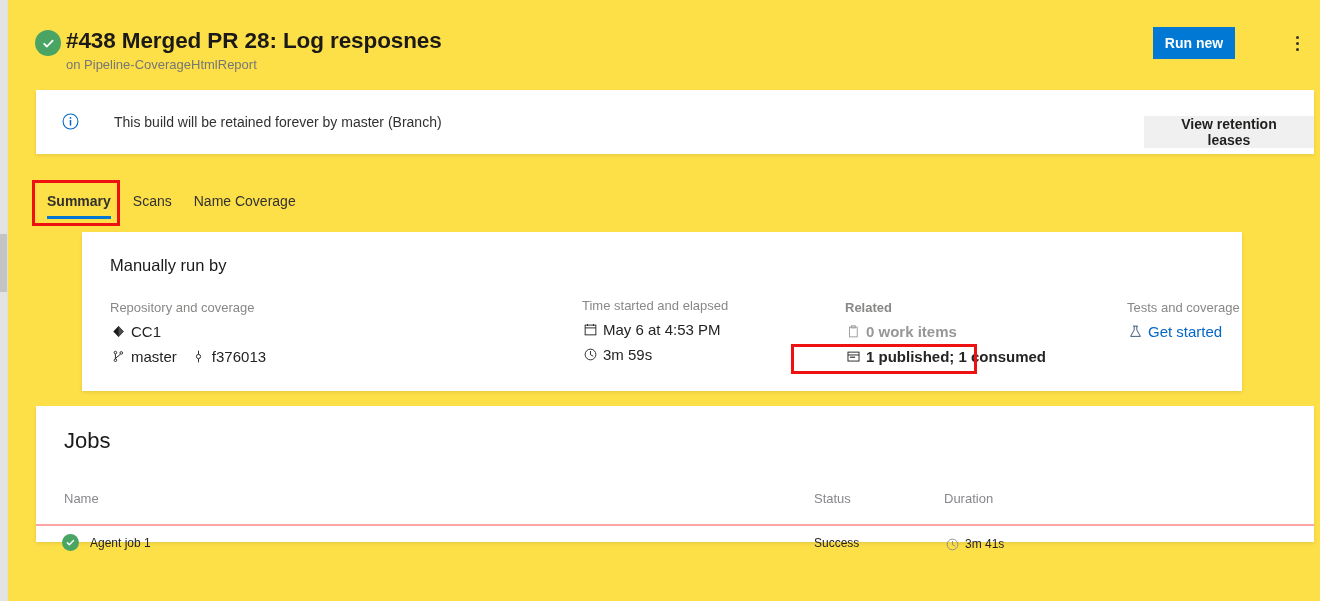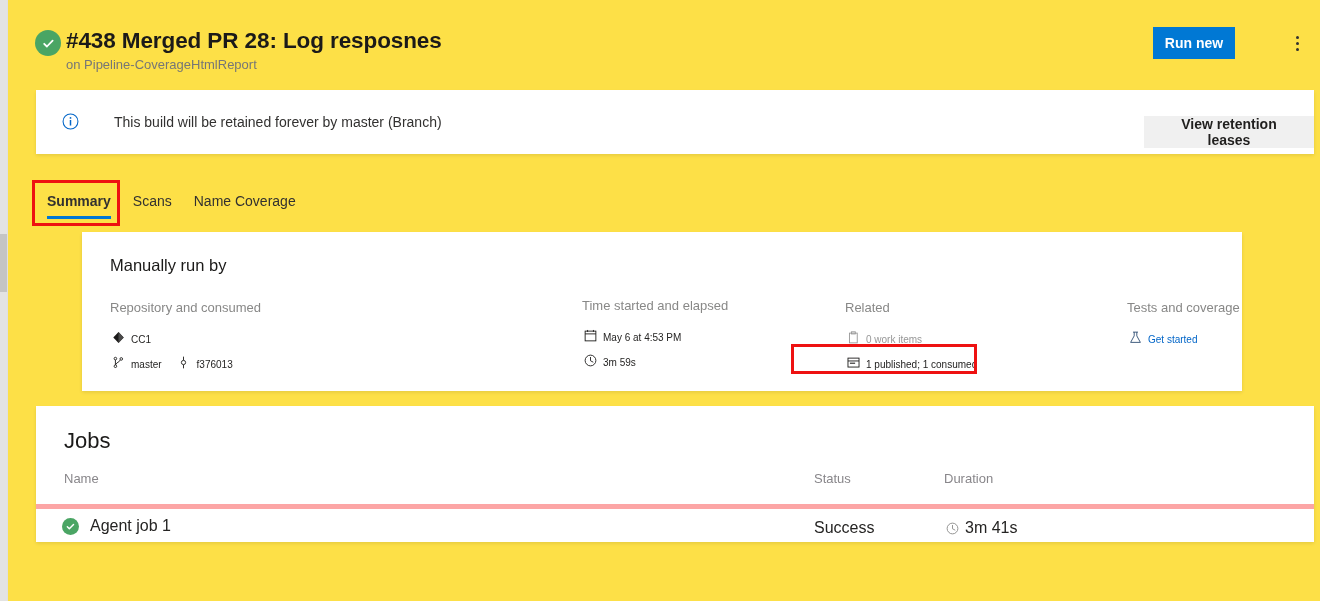--- a/index.html
+++ b/index.html
@@ -213,24 +213,24 @@
     top: 68px;
   }
   .col-heading {
     font-size: 13px;
     color: #888887;
     margin-bottom: 8px;
     white-space: nowrap;
   }
   .detail-row {
     display: flex;
-    align-items: flex-end;
+    align-items: flex-start;
     height: 22px;
     margin-bottom: 3px;
-    font-size: 10px;
+    font-size: 15px;
     color: #252423;
     white-space: nowrap;
   }
   .detail-row .ico {
     display: inline-flex;
     align-items: center;
     justify-content: center;
     width: 16px;
     height: 16px;
     margin-right: 5px;
@@ -238,21 +238,21 @@
   }
   .detail-row.muted { color: #979797; }
   .detail-row .link {
     color: #0366c8;
     cursor: pointer;
   }
   .inline-gap { display: inline-block; width: 14px; }
 
   #col-repository { left: 28px; }
   #col-time { left: 500px; top: 66px; }
-  #col-related { left: 763px; }
+  #col-related { left: 763px; font-weight: bold; }
   #col-tests { left: 1045px; }
 
   
   #jobs-card {
     left: 28px; top: 406px;
     width: 1278px; height: 136px;
   }
   #jobs-title {
     position: absolute;
     left: 28px; top: 22px;
@@ -260,41 +260,42 @@
     color: #1b1a19;
   }
   #jobs-table {
     position: absolute;
     left: 0; top: 58px;
     width: 1278px;
   }
   #jobs-header-row {
     position: relative;
     height: 40px;
-    border-bottom: 5px solid #fca5a5;
+    border-bottom: 2px solid #fca5a5;
+    margin-top: 20px;
   }
   #jobs-header-row .th {
     position: absolute;
     top: 7px;
     font-size: 13px;
     color: #88868a;
     white-space: nowrap;
   }
   .col-name { left: 28px; }
   .col-status { left: 778px; }
   .col-duration { left: 908px; }
   #job-row {
     position: relative;
     height: 38px;
     cursor: pointer;
   }
   #job-row .td {
     position: absolute;
     top: 10px;
-    font-size: 16px;
+    font-size: 12px;
     color: #252423;
     display: flex;
     align-items: center;
     white-space: nowrap;
   }
   #job-row .td.col-name { left: 26px; top: 8px; }
   #job-status-circle {
     width: 17px; height: 17px;
     border-radius: 50%;
     background: #4aa564;
@@ -360,21 +361,21 @@
     <div class="tab">
       <span>Name Coverage</span>
     </div>
   </div>
   <div class="annotation-box" id="annotation-summary-tab"></div>
 
   <div class="card" id="summary-card">
     <div id="manually-run-by-title">Manually run by</div>
 
     <div class="summary-col" id="col-repository">
-      <div class="col-heading">Repository and consumed</div>
+      <div class="col-heading">Repository and coverage</div>
       <div class="detail-row">
         <span class="ico">
           <svg width="13" height="13" viewBox="0 0 16 16">
             <path d="M8 1.3 L14.4 8 L8 14.7 L1.6 8 Z" fill="#1b1a19"></path>
             <path d="M8 1.3 L14.4 8 L8 14.7 Z" fill="#4a4a4a"></path>
           </svg>
         </span>
         <span>CC1</span>
       </div>
       <div class="detail-row">

